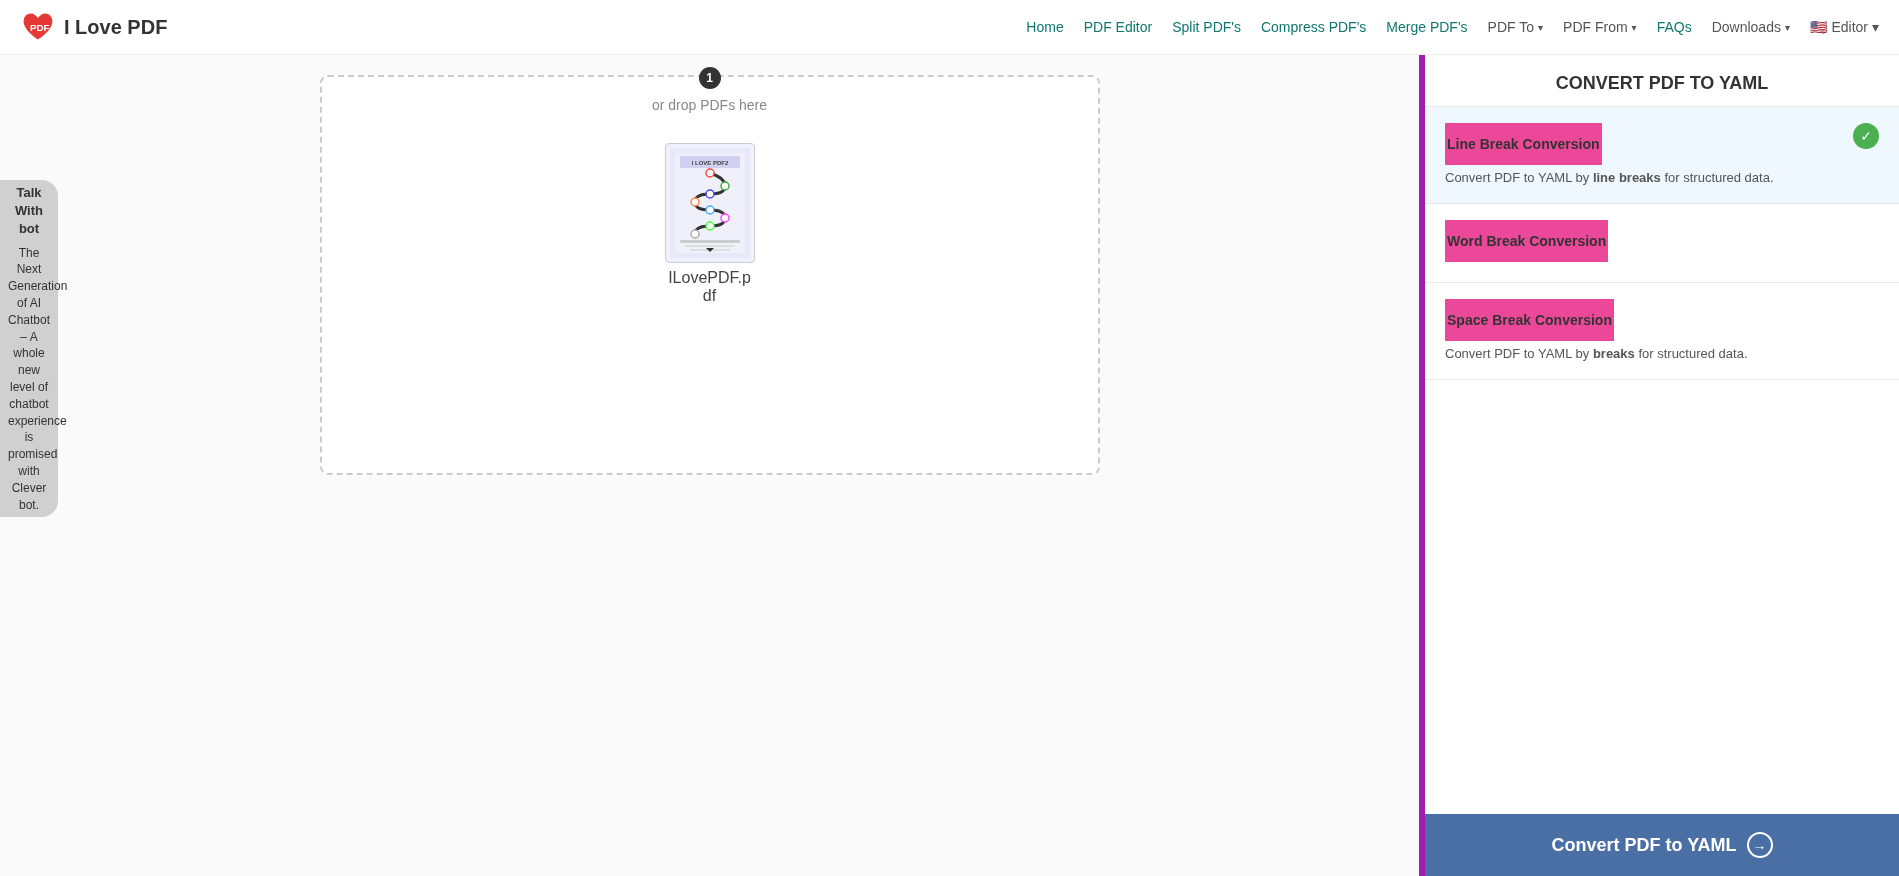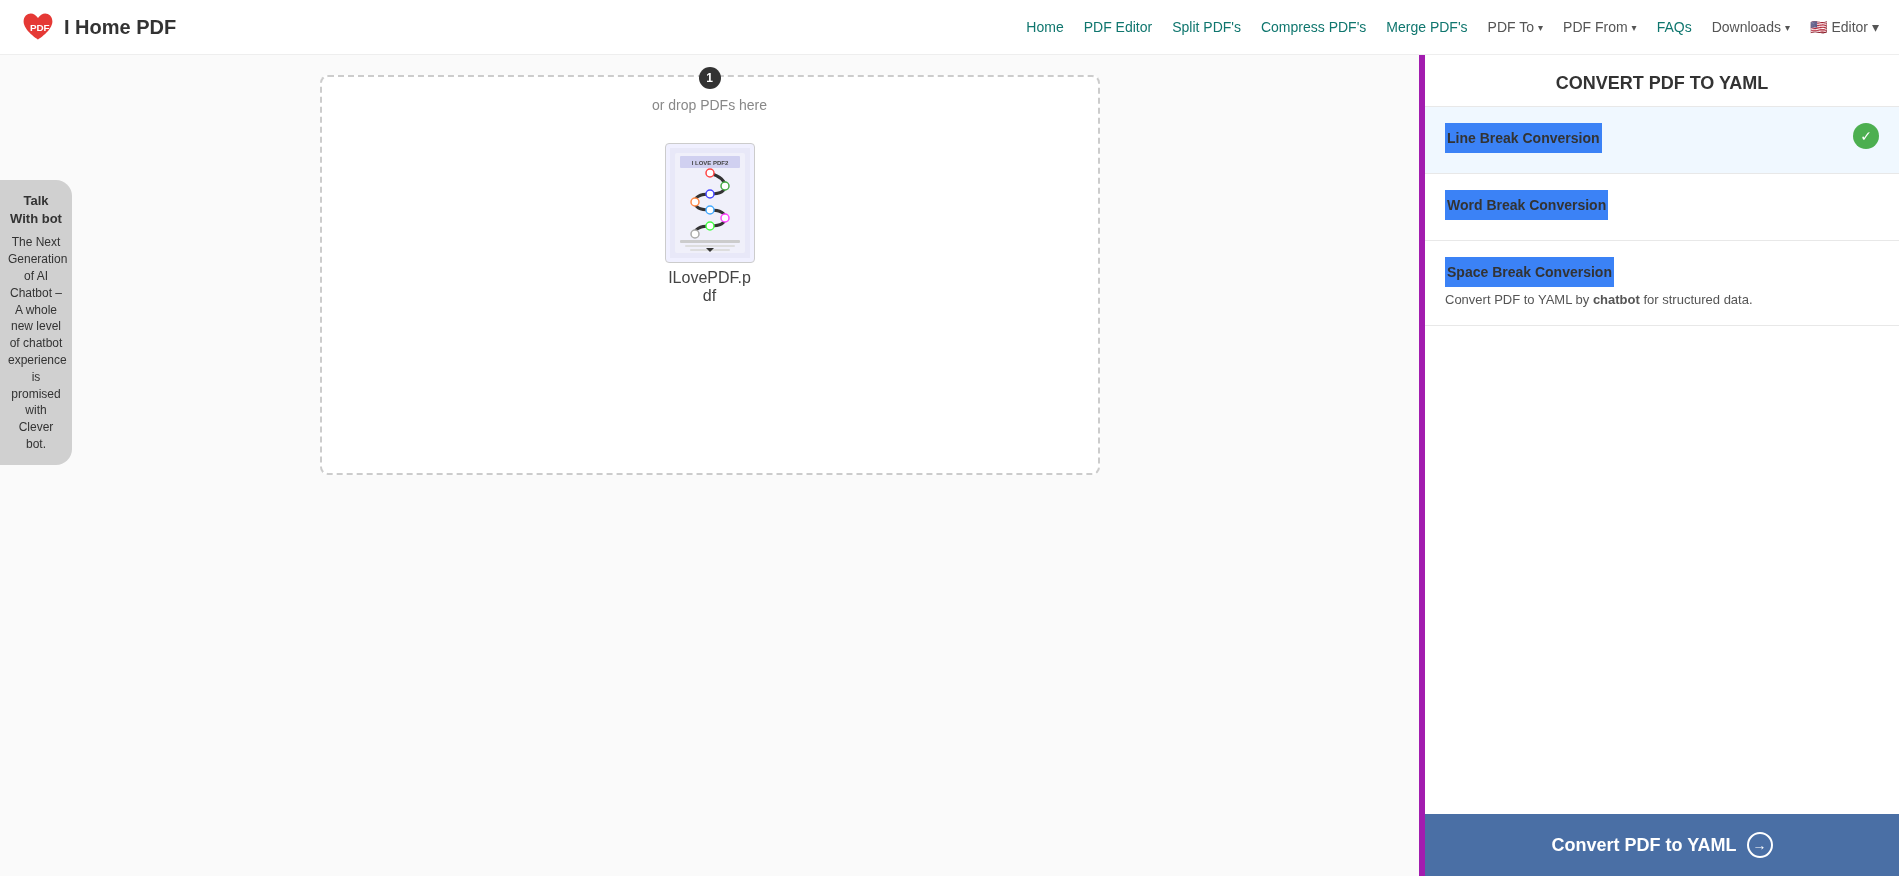--- a/index.html
+++ b/index.html
@@ -65,24 +65,24 @@
       display: flex;
       height: calc(100vh - 55px);
       overflow: hidden;
     }
 
     
     .chat-widget {
       position: fixed;
       left: 0;
       top: 180px;
-      width: 72px;
+      width: 58px;
       background: #d0d0d0;
       border-radius: 0 16px 16px 0;
-      padding: 12px 8px;
+      padding: 4px 8px;
       text-align: center;
       z-index: 100;
       font-size: 12px;
       color: #333;
       line-height: 1.4;
     }
     .chat-widget .title {
       font-weight: bold;
       font-size: 13px;
       margin-bottom: 6px;
@@ -214,26 +214,26 @@
     }
 
     .option-item.selected {
       background: #f0f8ff;
     }
 
     .option-content { flex: 1; }
 
     .option-title {
       display: inline-block;
-      background: #3b82f6;
+      background: #ec4899;
       font-size: 14px;
       font-weight: bold;
       color: #333;
       margin-bottom: 4px;
-      padding: 7px 2px;
+      padding: 13px 2px;
     }
 
     .option-desc {
       font-size: 13px;
       color: #555;
       line-height: 1.4;
     }
 
     .option-desc strong {
       font-weight: bold;
@@ -282,21 +282,21 @@
   </style>
 </head>
 <body>
 
 <header class="header">
   <div class="logo-area">
     <svg class="logo-heart" viewBox="0 0 40 40">
       <path d="M20 34 C20 34 4 24 4 14 C4 8 8 5 12 5 C15 5 18 7 20 10 C22 7 25 5 28 5 C32 5 36 8 36 14 C36 24 20 34 20 34Z" fill="#e53935"></path>
       <text x="11" y="24" font-size="11" fill="white" font-weight="bold">PDF</text>
     </svg>
-    <span class="logo-text">I Home PDF</span>
+    <span class="logo-text">I Love PDF</span>
   </div>
   <nav class="nav">
     <a href="#">Home</a>
     <a href="#">PDF Editor</a>
     <a href="#">Split PDF's</a>
     <a href="#">Compress PDF's</a>
     <a href="#">Merge PDF's</a>
     <div class="nav-dropdown">
       <span>PDF To</span>
       <span class="chevron">▾</span>
@@ -360,28 +360,28 @@
         </div>
         <div class="pdf-title-label">ILovePDF.pdf</div>
       </div>
     </div>
   </div>
 
   <div class="right-panel">
     <div class="right-panel-title">CONVERT PDF TO YAML</div>
     <div class="conversion-options">
     <div class="option-item selected">
-          <div class="option-content"><div class="option-title">Line Break Conversion</div></div>
+          <div class="option-content"><div class="option-title">Line Break Conversion</div><div class="option-desc">Convert PDF to YAML by <strong>line breaks</strong> for structured data.</div></div>
           <div class="check-icon">✓</div>
         </div>
         <div class="option-item">
           <div class="option-content"><div class="option-title">Word Break Conversion</div></div>
         </div>
         <div class="option-item">
-          <div class="option-content"><div class="option-title">Space Break Conversion</div><div class="option-desc">Convert PDF to YAML by <strong>chatbot</strong> for structured data.</div></div>
+          <div class="option-content"><div class="option-title">Space Break Conversion</div><div class="option-desc">Convert PDF to YAML by <strong>breaks</strong> for structured data.</div></div>
         </div>
       </div>
     <button class="convert-btn">
       <span>Convert PDF to YAML</span>
       <span class="arrow-circle">→</span>
     </button>
   </div>
 
 </div>
 

